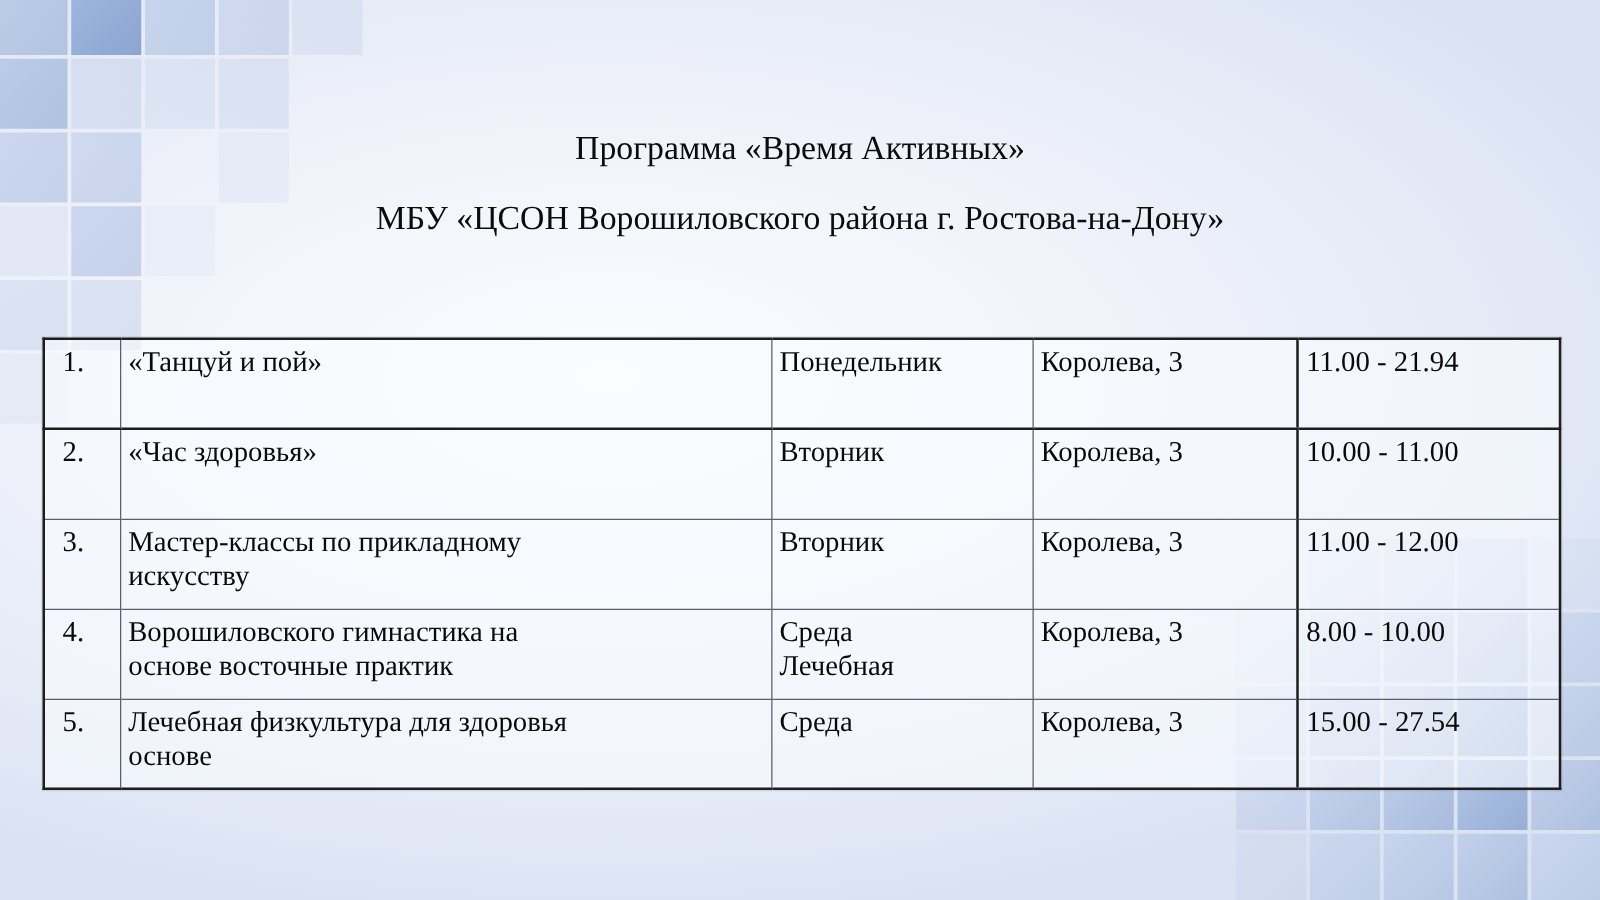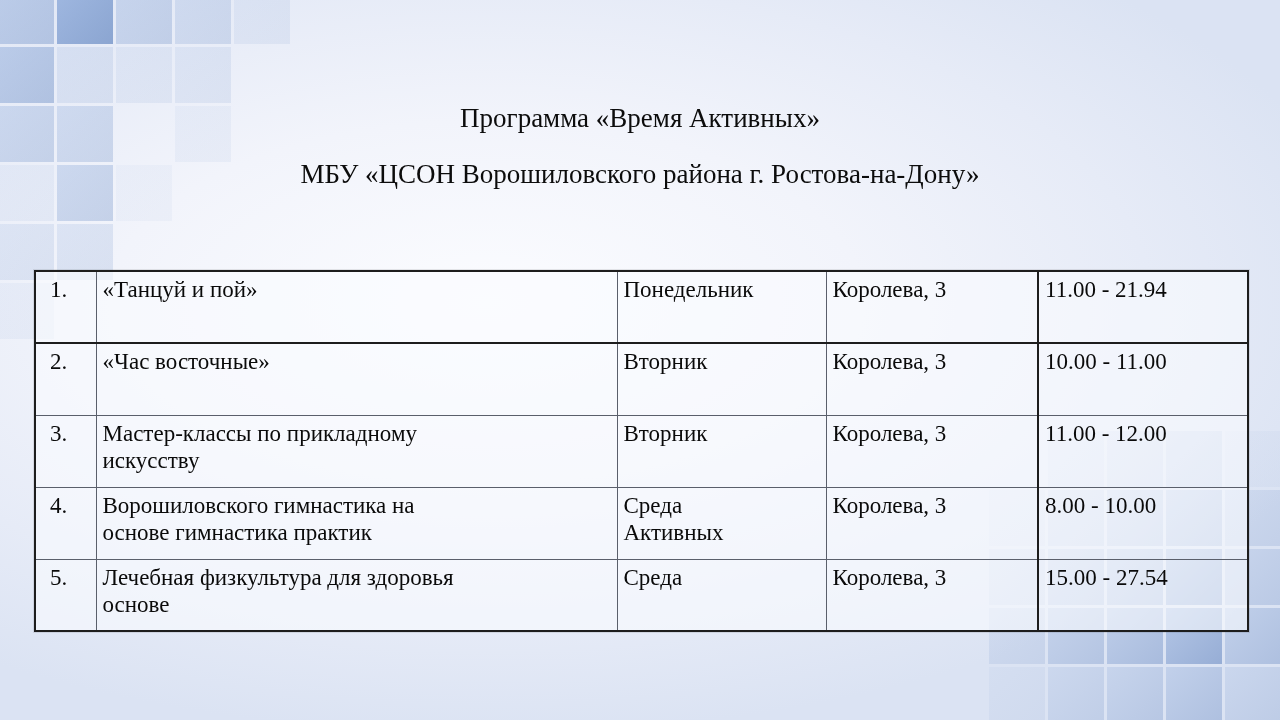--- a/index.html
+++ b/index.html
@@ -162,21 +162,21 @@
           </td>
           <td class="time-cell">
             <span class="cell-line">11.00 - 21.94</span>
           </td>
         </tr>
         <tr>
           <td class="num">
             <span class="cell-line">2.</span>
           </td>
           <td>
-            <span class="cell-line">«Час восточные»</span>
+            <span class="cell-line">«Час здоровья»</span>
           </td>
           <td>
             <span class="cell-line">Вторник</span>
           </td>
           <td>
             <span class="cell-line">Королева, 3</span>
           </td>
           <td class="time-cell">
             <span class="cell-line">10.00 - 11.00</span>
           </td>
@@ -198,25 +198,25 @@
           <td class="time-cell">
             <span class="cell-line">11.00 - 12.00</span>
           </td>
         </tr>
         <tr>
           <td class="num">
             <span class="cell-line">4.</span>
           </td>
           <td>
             <span class="cell-line">Ворошиловского гимнастика на</span>
-            <span class="cell-line">основе гимнастика практик</span>
+            <span class="cell-line">основе восточные практик</span>
           </td>
           <td>
             <span class="cell-line">Среда</span>
-            <span class="cell-line">Активных</span>
+            <span class="cell-line">Лечебная</span>
           </td>
           <td>
             <span class="cell-line">Королева, 3</span>
           </td>
           <td class="time-cell">
             <span class="cell-line">8.00 - 10.00</span>
           </td>
         </tr>
         <tr>
           <td class="num">

